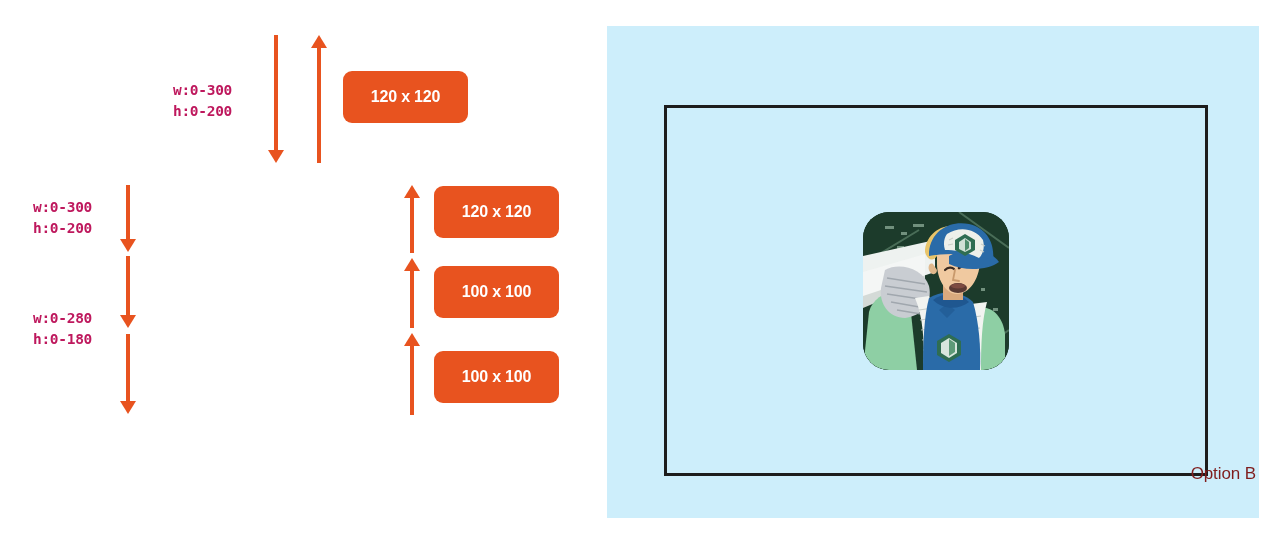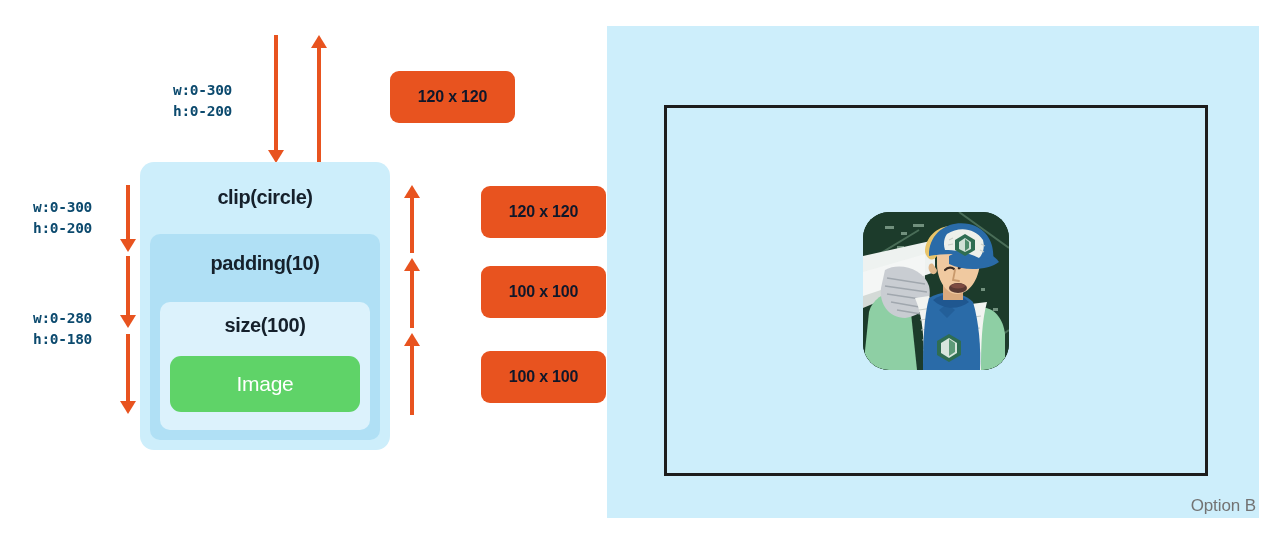--- a/index.html
+++ b/index.html
@@ -23,21 +23,21 @@
     width: 600px; height: 534px;
     background: #ffffff;
   }
 
   
   .constraint-label {
     position: absolute;
     font-family: "DejaVu Sans Mono", "Liberation Mono", monospace;
     font-size: 14.5px;
     font-weight: 700;
-    color: #0c4a6e;
+    color: #be185d;
     line-height: 1.45;
     white-space: pre;
     letter-spacing: -0.3px;
   }
 
   
   .arrow { position: absolute; }
   .arrow .shaft {
     position: absolute;
     left: 50%;
@@ -112,52 +112,51 @@
     color: #ffffff;
     font-size: 21px;
     font-weight: 400;
     letter-spacing: -0.3px;
   }
 
   
   .size-badge {
     position: absolute;
     background: #e8531f;
-    color: #0f172a;
+    color: #ffffff;
     border-radius: 9px;
     font-size: 16px;
     font-weight: 700;
     letter-spacing: -0.2px;
     display: flex;
     align-items: center;
     justify-content: center;
     box-sizing: border-box;
-    margin-left: 47px;
   }
 
   
   #preview-panel {
     position: absolute;
     left: 607px; top: 26px;
     width: 652px; height: 492px;
     background: #cdeefb;
   }
   #preview-frame {
     position: absolute;
     left: 57px; top: 79px;
     width: 544px; height: 371px;
     border: 3px solid #1c1c1c;
     box-sizing: border-box;
     background: transparent;
   }
   #preview-caption {
     position: absolute;
-    right: 3px; top: 470px;
+    right: 3px; top: 438px;
     font-size: 17px;
-    color: #737373;
+    color: #7f1d1d;
     letter-spacing: -0.1px;
   }
 
   
   #avatar-clip {
     position: absolute;
     left: 50%; top: 50%;
     width: 146px; height: 158px;
     margin-left: -73px; margin-top: -79px;
     border-radius: 26px;
@@ -199,39 +198,20 @@
   </div>
   <div class="arrow down" style="left:120px; top:256px; width:16px; height:72px;">
     <span class="shaft"></span>
       <span class="head"></span>
   </div>
   <div class="arrow down" style="left:120px; top:334px; width:16px; height:80px;">
     <span class="shaft"></span>
       <span class="head"></span>
   </div>
 
-  <div id="widget-stack">
-
-    <div class="layer-title" id="clip-layer-title">clip(circle)</div>
-
-    <div id="padding-layer">
-
-      <div class="layer-title" id="padding-layer-title">padding(10)</div>
-
-      <div id="size-layer">
-
-        <div class="layer-title" id="size-layer-title">size(100)</div>
-
-        <div id="image-box">
-          <span id="image-box-label">Image</span>
-        </div>
-
-      </div>
-    </div>
-  </div>
 
   <div class="arrow up" style="left:404px; top:185px; width:16px; height:68px;">
     <span class="shaft"></span>
       <span class="head"></span>
   </div>
   <div class="arrow up" style="left:404px; top:258px; width:16px; height:70px;">
     <span class="shaft"></span>
       <span class="head"></span>
   </div>
   <div class="arrow up" style="left:404px; top:333px; width:16px; height:82px;">

